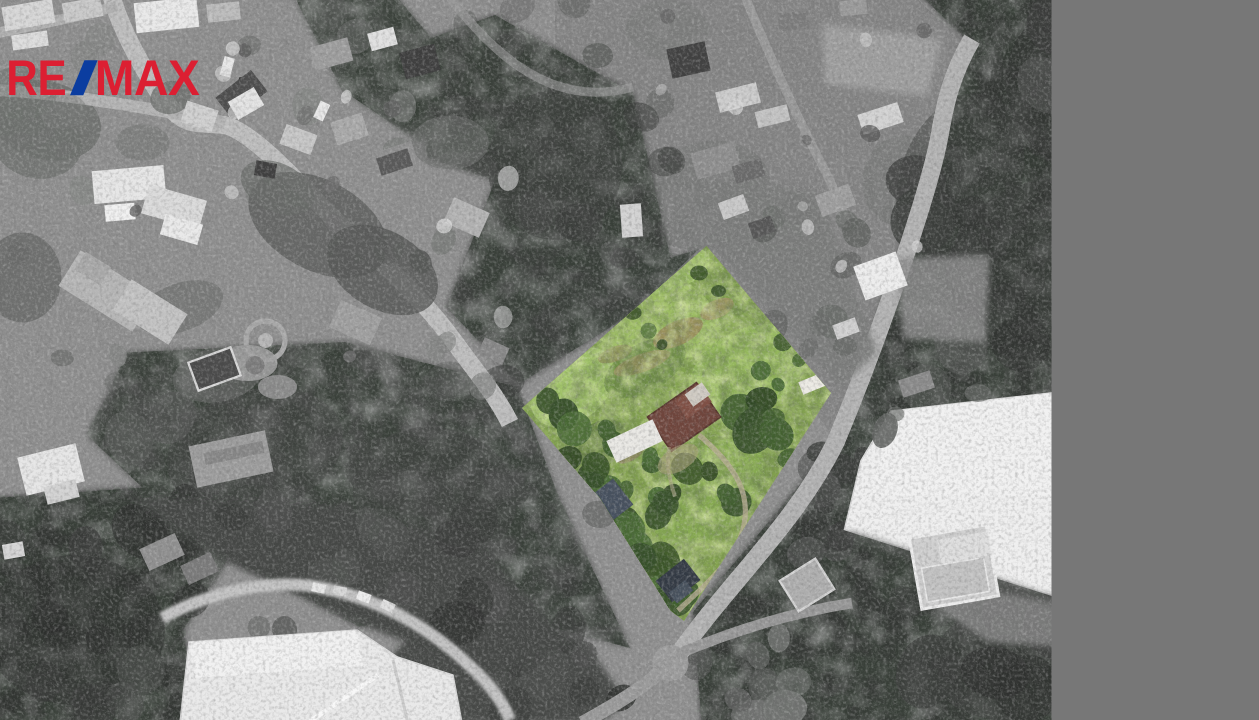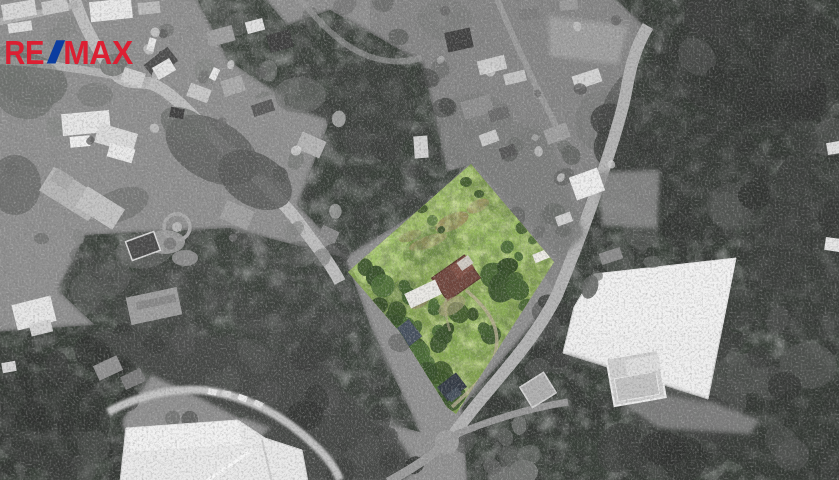--- a/index.html
+++ b/index.html
@@ -1,14 +1,14 @@
 <!DOCTYPE html>
 <html><head><meta charset="utf-8"><style>
 html,body{margin:0;padding:0;background:#777;}
-#stage{position:relative;width:839px;height:480px;overflow:hidden;font-family:"Liberation Sans",sans-serif;}
+#stage{position:relative;width:701px;height:480px;overflow:hidden;font-family:"Liberation Sans",sans-serif;}
 #stage svg{filter:blur(0.45px);}
 </style></head><body>
 
 <div id="stage"><svg width="839" height="480" viewBox="0 0 839 480">
 <defs>
 <filter id="fDarkBig" x="0%" y="0%" width="100%" height="100%">
           <feTurbulence type="fractalNoise" baseFrequency="0.048" numOctaves="4" seed="4" stitchTiles="stitch"></feTurbulence>
           <feColorMatrix type="matrix" values="0 0 0 0 0.04  0 0 0 0 0.05  0 0 0 0 0.04  1.7 1.7 1.7 0 -1.95"></feColorMatrix>
         </filter>
 <filter id="fLightBig" x="0%" y="0%" width="100%" height="100%">

